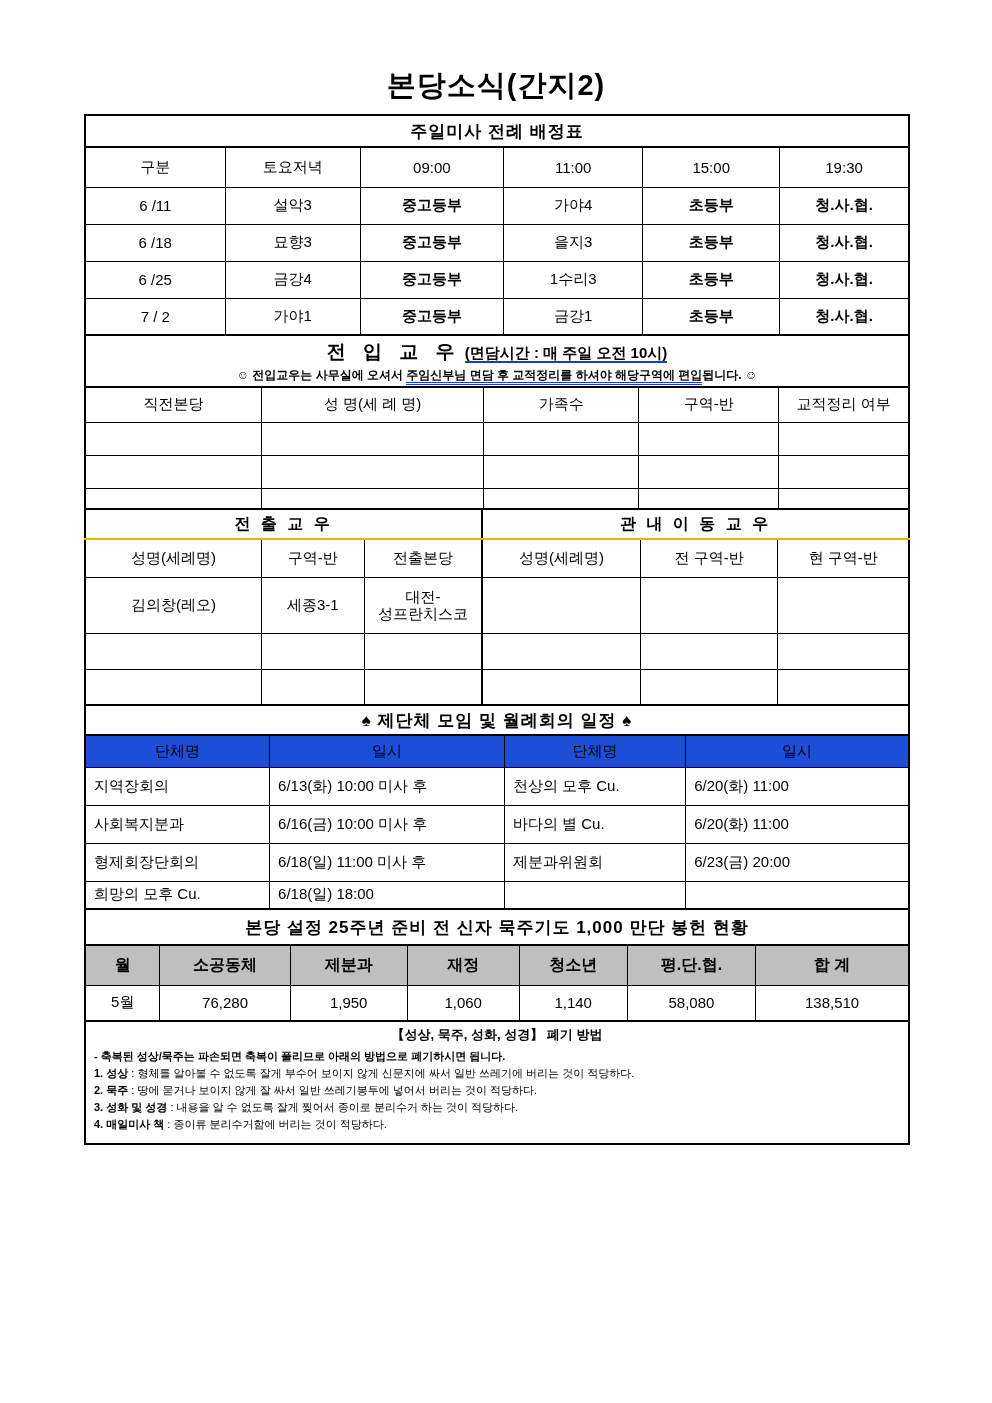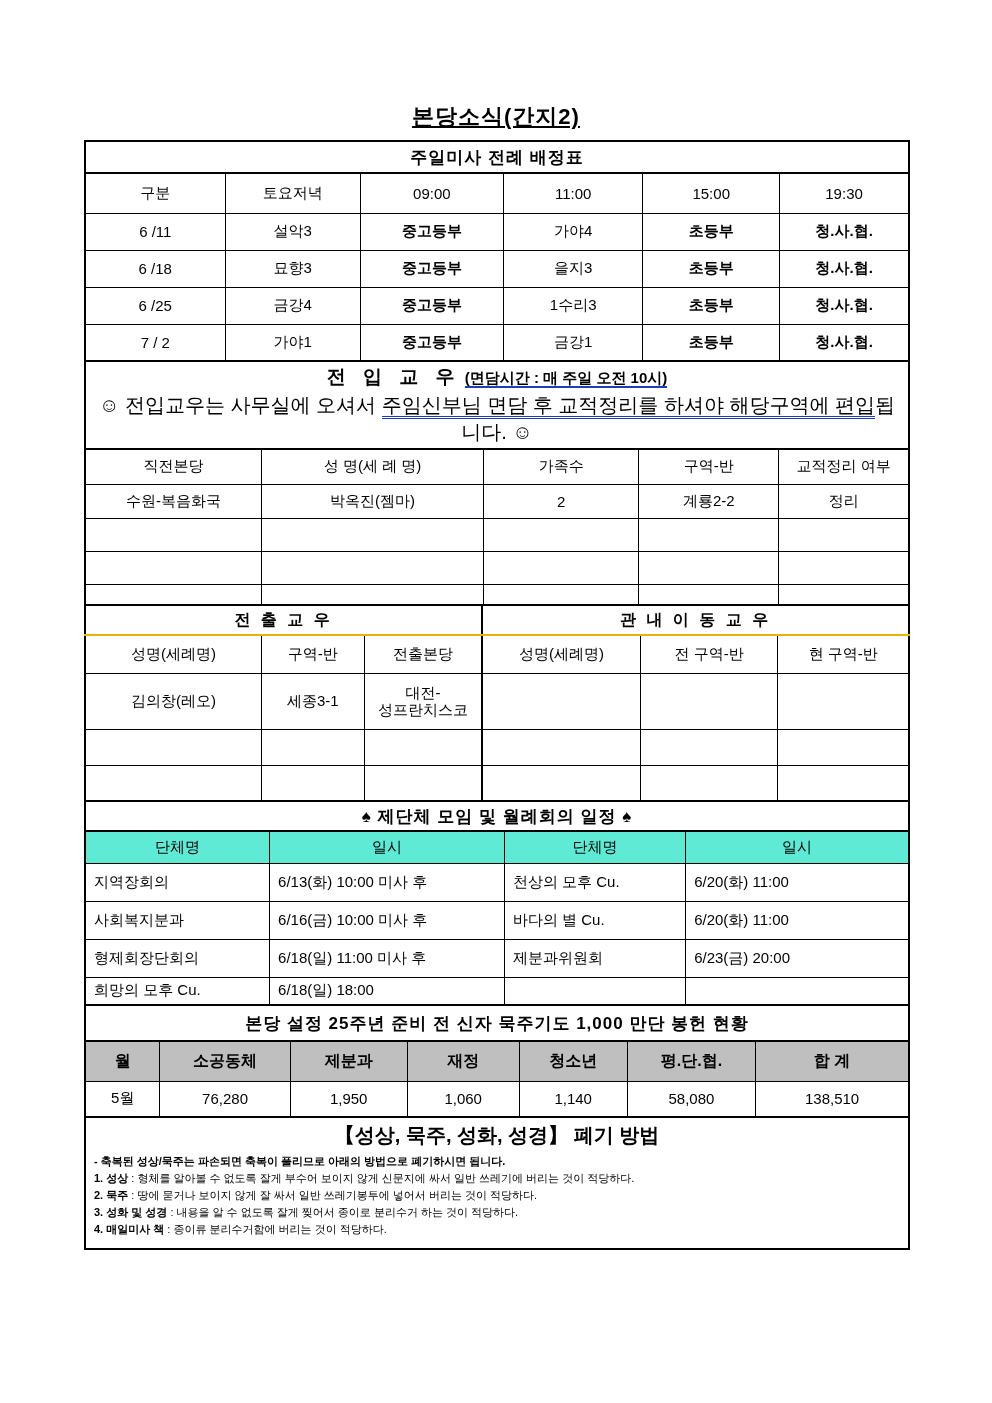--- a/index.html
+++ b/index.html
@@ -5,25 +5,24 @@
   * { margin:0; padding:0; box-sizing:border-box; }
   html,body { background:#ffffff; }
   body {
     width:992px; height:1403px;
     font-family:"Liberation Sans", sans-serif;
     color:#000;
     position:relative;
   }
   .page-title {
     text-align:center;
-    font-size:22px;
+    font-size:29px;
     font-weight:bold;
-    padding-top:102px;
+    padding-top:66px;
     letter-spacing:1px;
-    text-decoration:underline;
   }
   .content { width:826px; margin:8px 0 0 84px; }
 
   table {
     width:100%;
     border-collapse:collapse;
     table-layout:fixed;
     border:2px solid #000;
   }
   table.stack { margin-top:-2px; }
@@ -49,56 +48,56 @@
   .mass .hdr td { height:40px; }
   .mass tbody td:nth-child(3),
   .mass tbody td:nth-child(5),
   .mass tbody td:nth-child(6) { font-weight:bold; }
   .mass .title-cell { height:32px;border-radius:14px; }
 
   
   .tin .head-cell { height:52px; border-bottom:2px solid #000; padding:2px 4px; }
   .tin .head-line1 { font-size:15px; font-weight:bold; }
   .tin .head-line1 .big { font-size:19px; letter-spacing:6px; }
-  .tin .head-line2 { font-size:20px; font-weight:normal; margin-top:2px; }
+  .tin .head-line2 { font-size:12px; font-weight:bold; margin-top:2px; }
   .u1 { border-bottom:2px solid #1f3bbf; padding-bottom:0px; }
   .u2 { border-bottom:3px double #1f3bbf; padding-bottom:0px; }
   .tin .hdr td { height:35px; }
   .tin .data td { height:34px; }
   .tin .empty td { height:33px; }
   .tin .empty-last td { height:21px; }
 
   
   .tout .sect td { height:30px; font-weight:bold; font-size:16px; letter-spacing:3px; border-bottom:2px solid #eab308; }
   .tout .sect .thickleft { border-right:2px solid #000; }
   .tout .hdr td { height:38px; }
   .tout .data td { height:56px; }
   .tout .empty td { height:36px; }
   .prewrap { white-space:pre-line; line-height:1.15; }
   .vthick { border-right:2px solid #000; }
 
   
   .grp .title-cell { height:30px; }
-  .grp .hdr td { height:32px; background:#5eead4; border:1px solid #000; }
+  .grp .hdr td { height:32px; background:#1d4ed8; border:1px solid #000; }
   .grp tbody td { height:38px; text-align:left; padding-left:8px; }
   .grp tbody tr.short td { height:28px; }
 
   
   .ros .title-cell { height:36px; }
   .ros .hdr td { height:40px; background:#bfbfbf; font-weight:bold; font-size:16px; }
   .ros .r1 td { height:36px; }
   .ros .r2 td { height:42px; font-weight:bold; font-size:16px; }
 
   
   .disposal {
     border:2px solid #000;
     margin-top:-2px;
     padding:4px 8px 10px 8px;
   }
-  .disposal .d-title { text-align:center; font-weight:bold; font-size:20px; margin-bottom:4px; }
+  .disposal .d-title { text-align:center; font-weight:bold; font-size:13px; margin-bottom:4px; }
   .disposal p { font-size:11px; line-height:1.55; text-align:justify; }
   .disposal .intro { font-weight:bold; }
   .disposal .item { padding-left:24px; text-indent:-24px; }
   .disposal .lbl { font-weight:bold; }
 </style>
 </head>
 <body>
 
 <div class="page-title">본당소식(간지2)</div>
 
@@ -179,27 +178,20 @@
       </tr>
       <tr class="hdr">
         <td>직전본당</td>
         <td>성 명(세 례 명)</td>
         <td>가족수</td>
         <td>구역-반</td>
         <td>교적정리 여부</td>
       </tr>
     </thead>
     <tbody>
-      <tr class="data">
-        <td>수원-복음화국</td>
-        <td>박옥진(젬마)</td>
-        <td>2</td>
-        <td>계룡2-2</td>
-        <td>정리</td>
-      </tr>
       <tr class="empty">
         <td></td>
           <td></td>
           <td></td>
           <td></td>
           <td></td>
       </tr>
       <tr class="empty">
         <td></td>
           <td></td>

